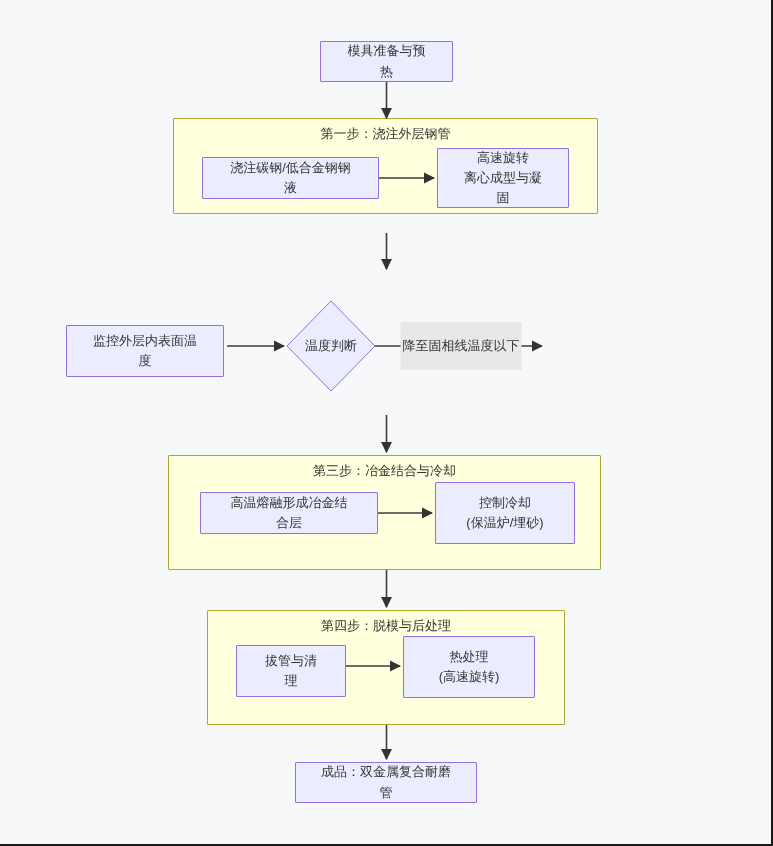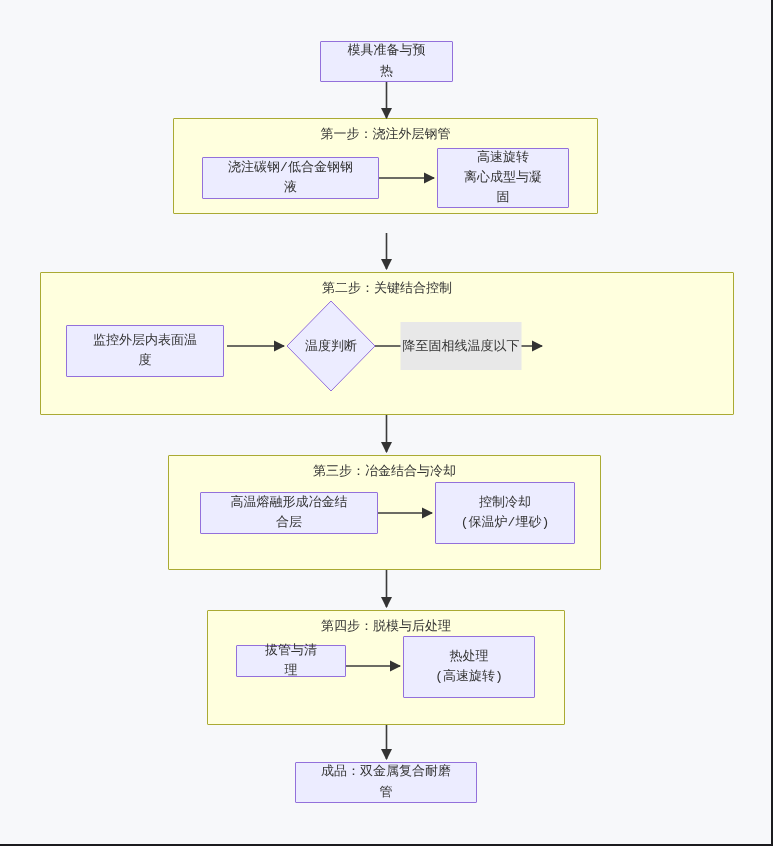--- a/index.html
+++ b/index.html
@@ -46,21 +46,20 @@
     border:1px solid var(--node_border);
     border-radius:1px;
     box-sizing:border-box;
     display:flex;align-items:center;justify-content:center;
     text-align:center;
     font-size:13px;
     line-height:1.55;
     color:var(--text);
     white-space:pre-line;
     padding:2px 24px;
-    font-family:Liberation Mono, monospace;
   }
   .overlay{
     position:absolute;top:0;left:0;
     pointer-events:none;
   }
   .overlay line{stroke:var(--arrow);stroke-width:1.6;}
   .diamond{fill:var(--node_fill);stroke:var(--node_border);stroke-width:1;}
   .decision-label{
     position:absolute;
     display:flex;align-items:center;justify-content:center;
@@ -76,23 +75,20 @@
     white-space:nowrap;
   }
 </style>
 </head>
 <body>
 
 <div class="canvas">
 
   <div class="cluster" style="left:173px;top:118px;width:425px;height:96px">
     <span class="cluster-title">第一步：浇注外层钢管</span>
-  </div>
-  <div class="cluster" style="left:40px;top:272px;width:694px;height:143px">
-    <span class="cluster-title">第二步：关键结合控制</span>
   </div>
   <div class="cluster" style="left:168px;top:455px;width:433px;height:115px">
     <span class="cluster-title">第三步：冶金结合与冷却</span>
   </div>
   <div class="cluster" style="left:207px;top:610px;width:358px;height:115px">
     <span class="cluster-title">第四步：脱模与后处理</span>
   </div>
 
   <svg class="overlay" width="773" height="846" viewBox="0 0 773 846" aria-hidden="true">
     <defs>
@@ -121,21 +117,21 @@
   <div class="node" style="left:437px;top:148px;width:132px;height:60px">高速旋转
 离心成型与凝固</div>
 
   <div class="node" style="left:66px;top:325px;width:158px;height:52px">监控外层内表面温度</div>
   <div class="decision-label" style="left:287px;top:301px;width:88px;height:90px">温度判断</div>
 
   <div class="node" style="left:200px;top:492px;width:178px;height:42px">高温熔融形成冶金结合层</div>
   <div class="node" style="left:435px;top:482px;width:140px;height:62px">控制冷却
 (保温炉/埋砂)</div>
 
-  <div class="node" style="left:236px;top:645px;width:110px;height:32px">拔管与清理</div>
+  <div class="node" style="left:236px;top:645px;width:110px;height:52px">拔管与清理</div>
   <div class="node" style="left:403px;top:636px;width:132px;height:62px">热处理
 (高速旋转)</div>
 
   <div class="node" style="left:295px;top:762px;width:182px;height:41px">成品：双金属复合耐磨管</div>
 
   <span class="edge-label" style="left:461px;top:346px">降至固相线温度以下</span>
 
 </div>
 
 </body></html>

